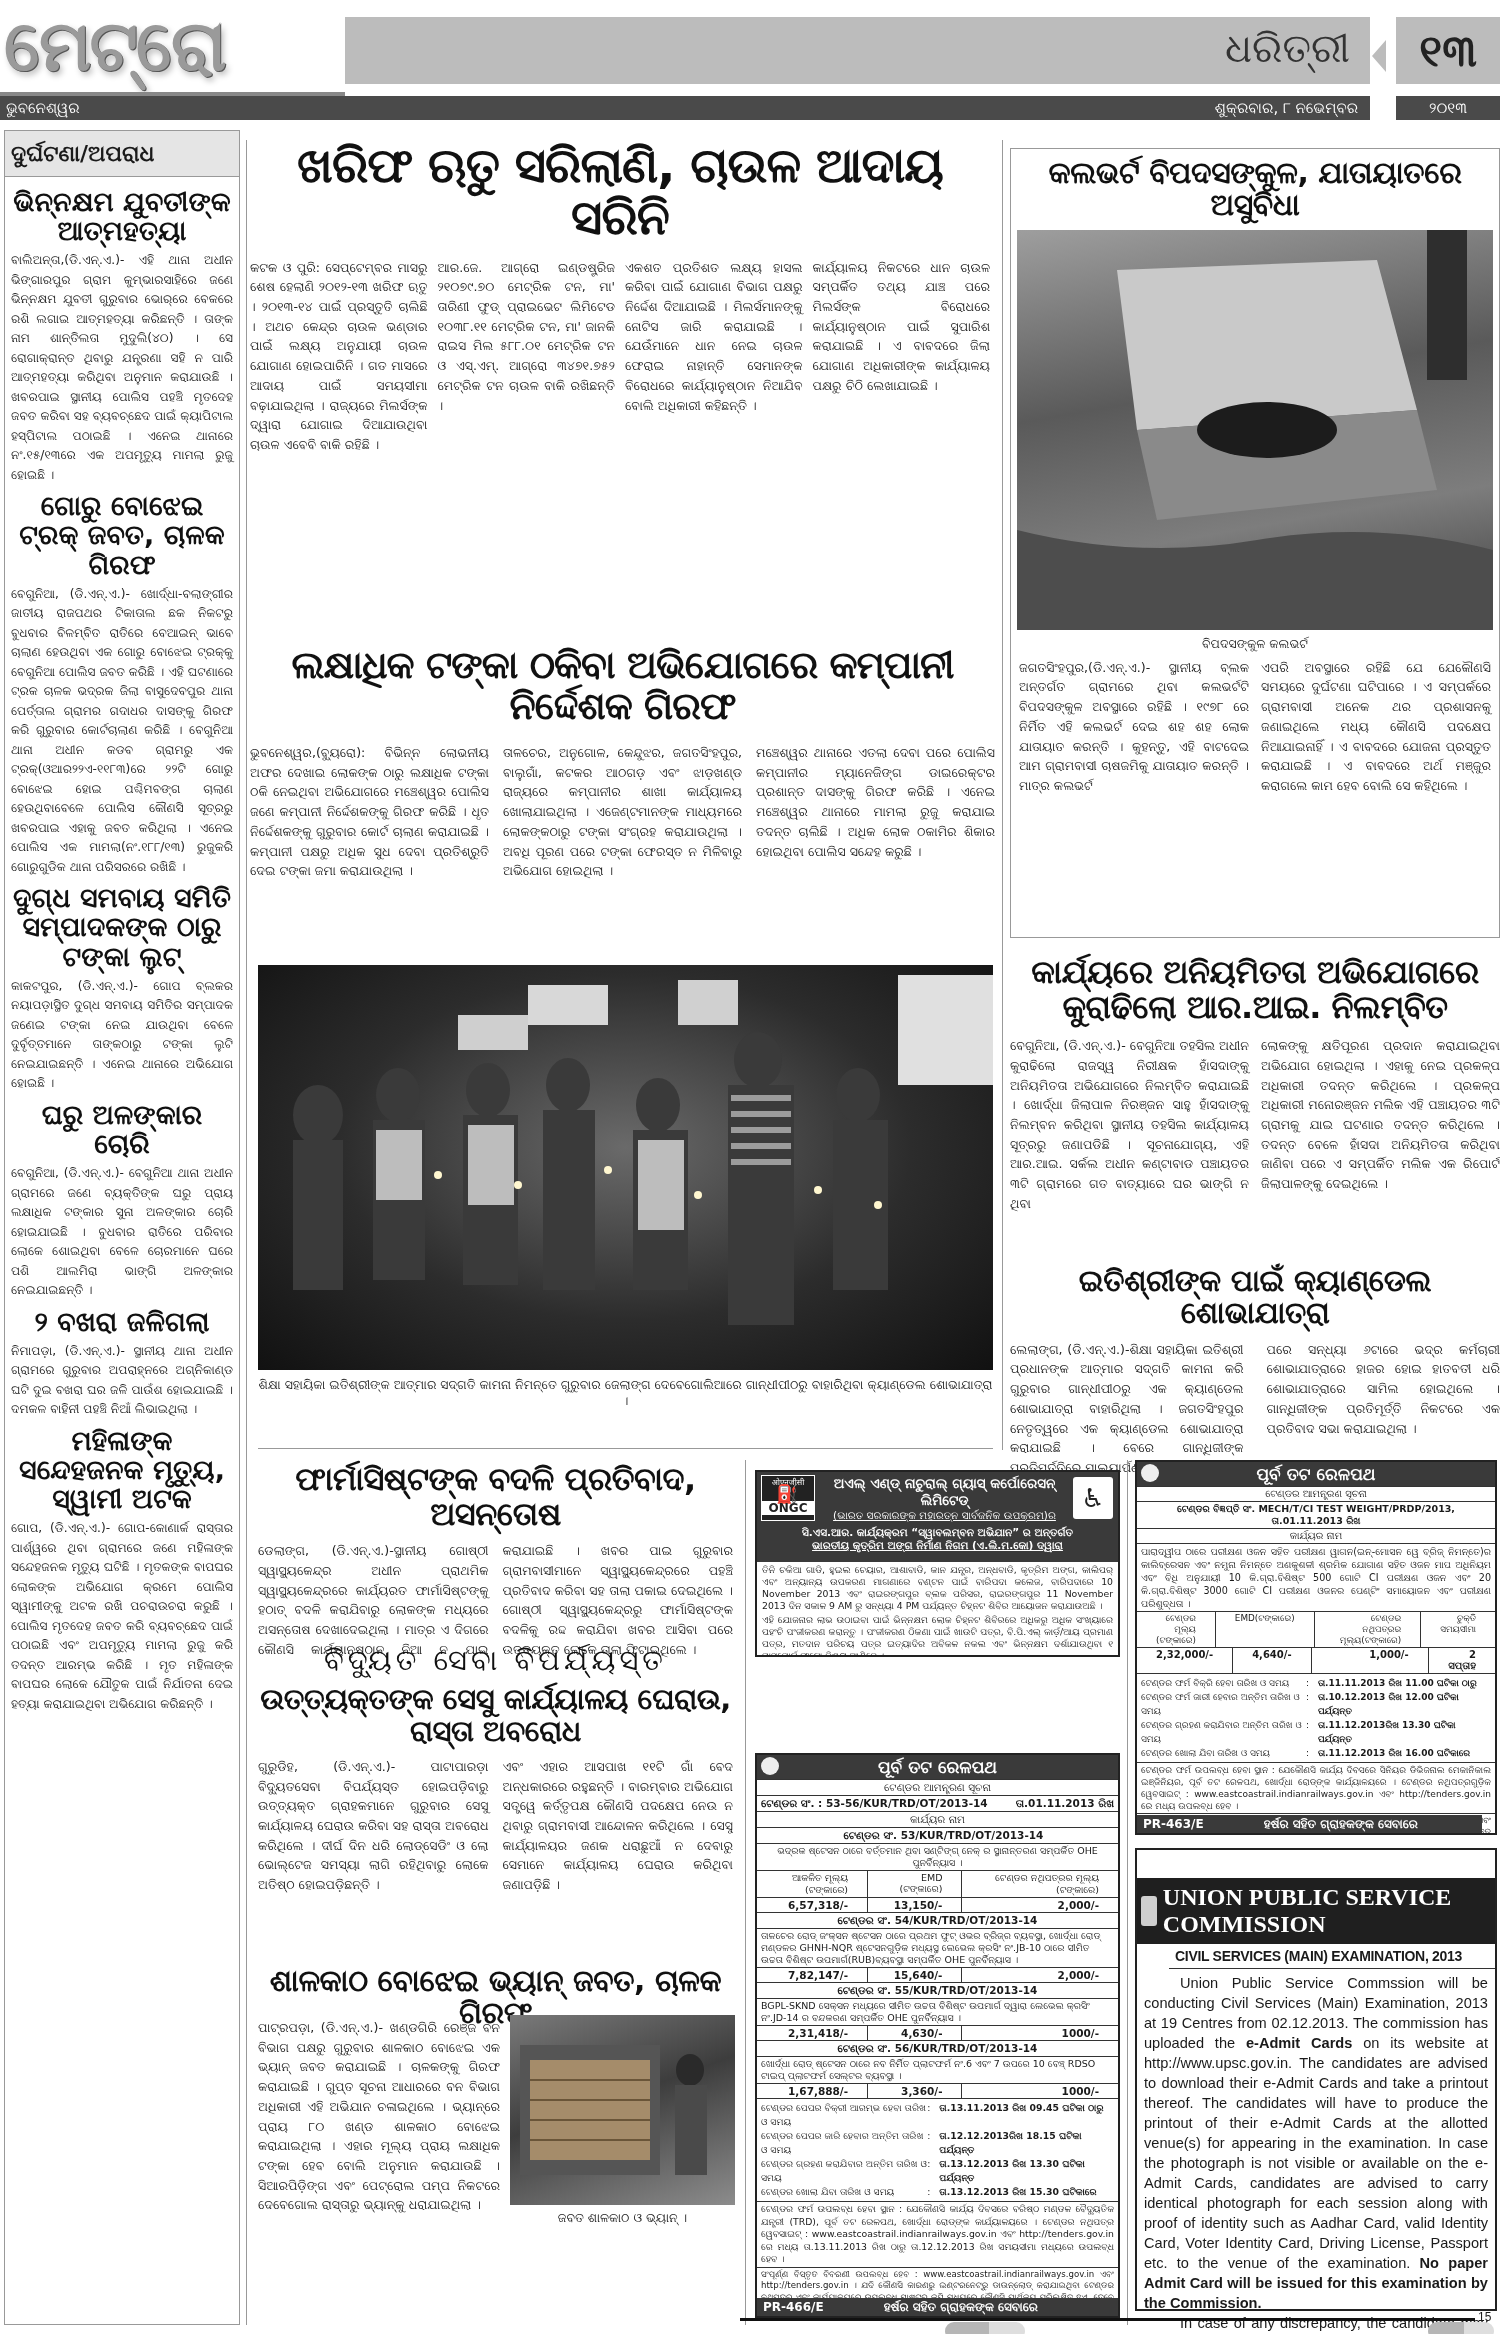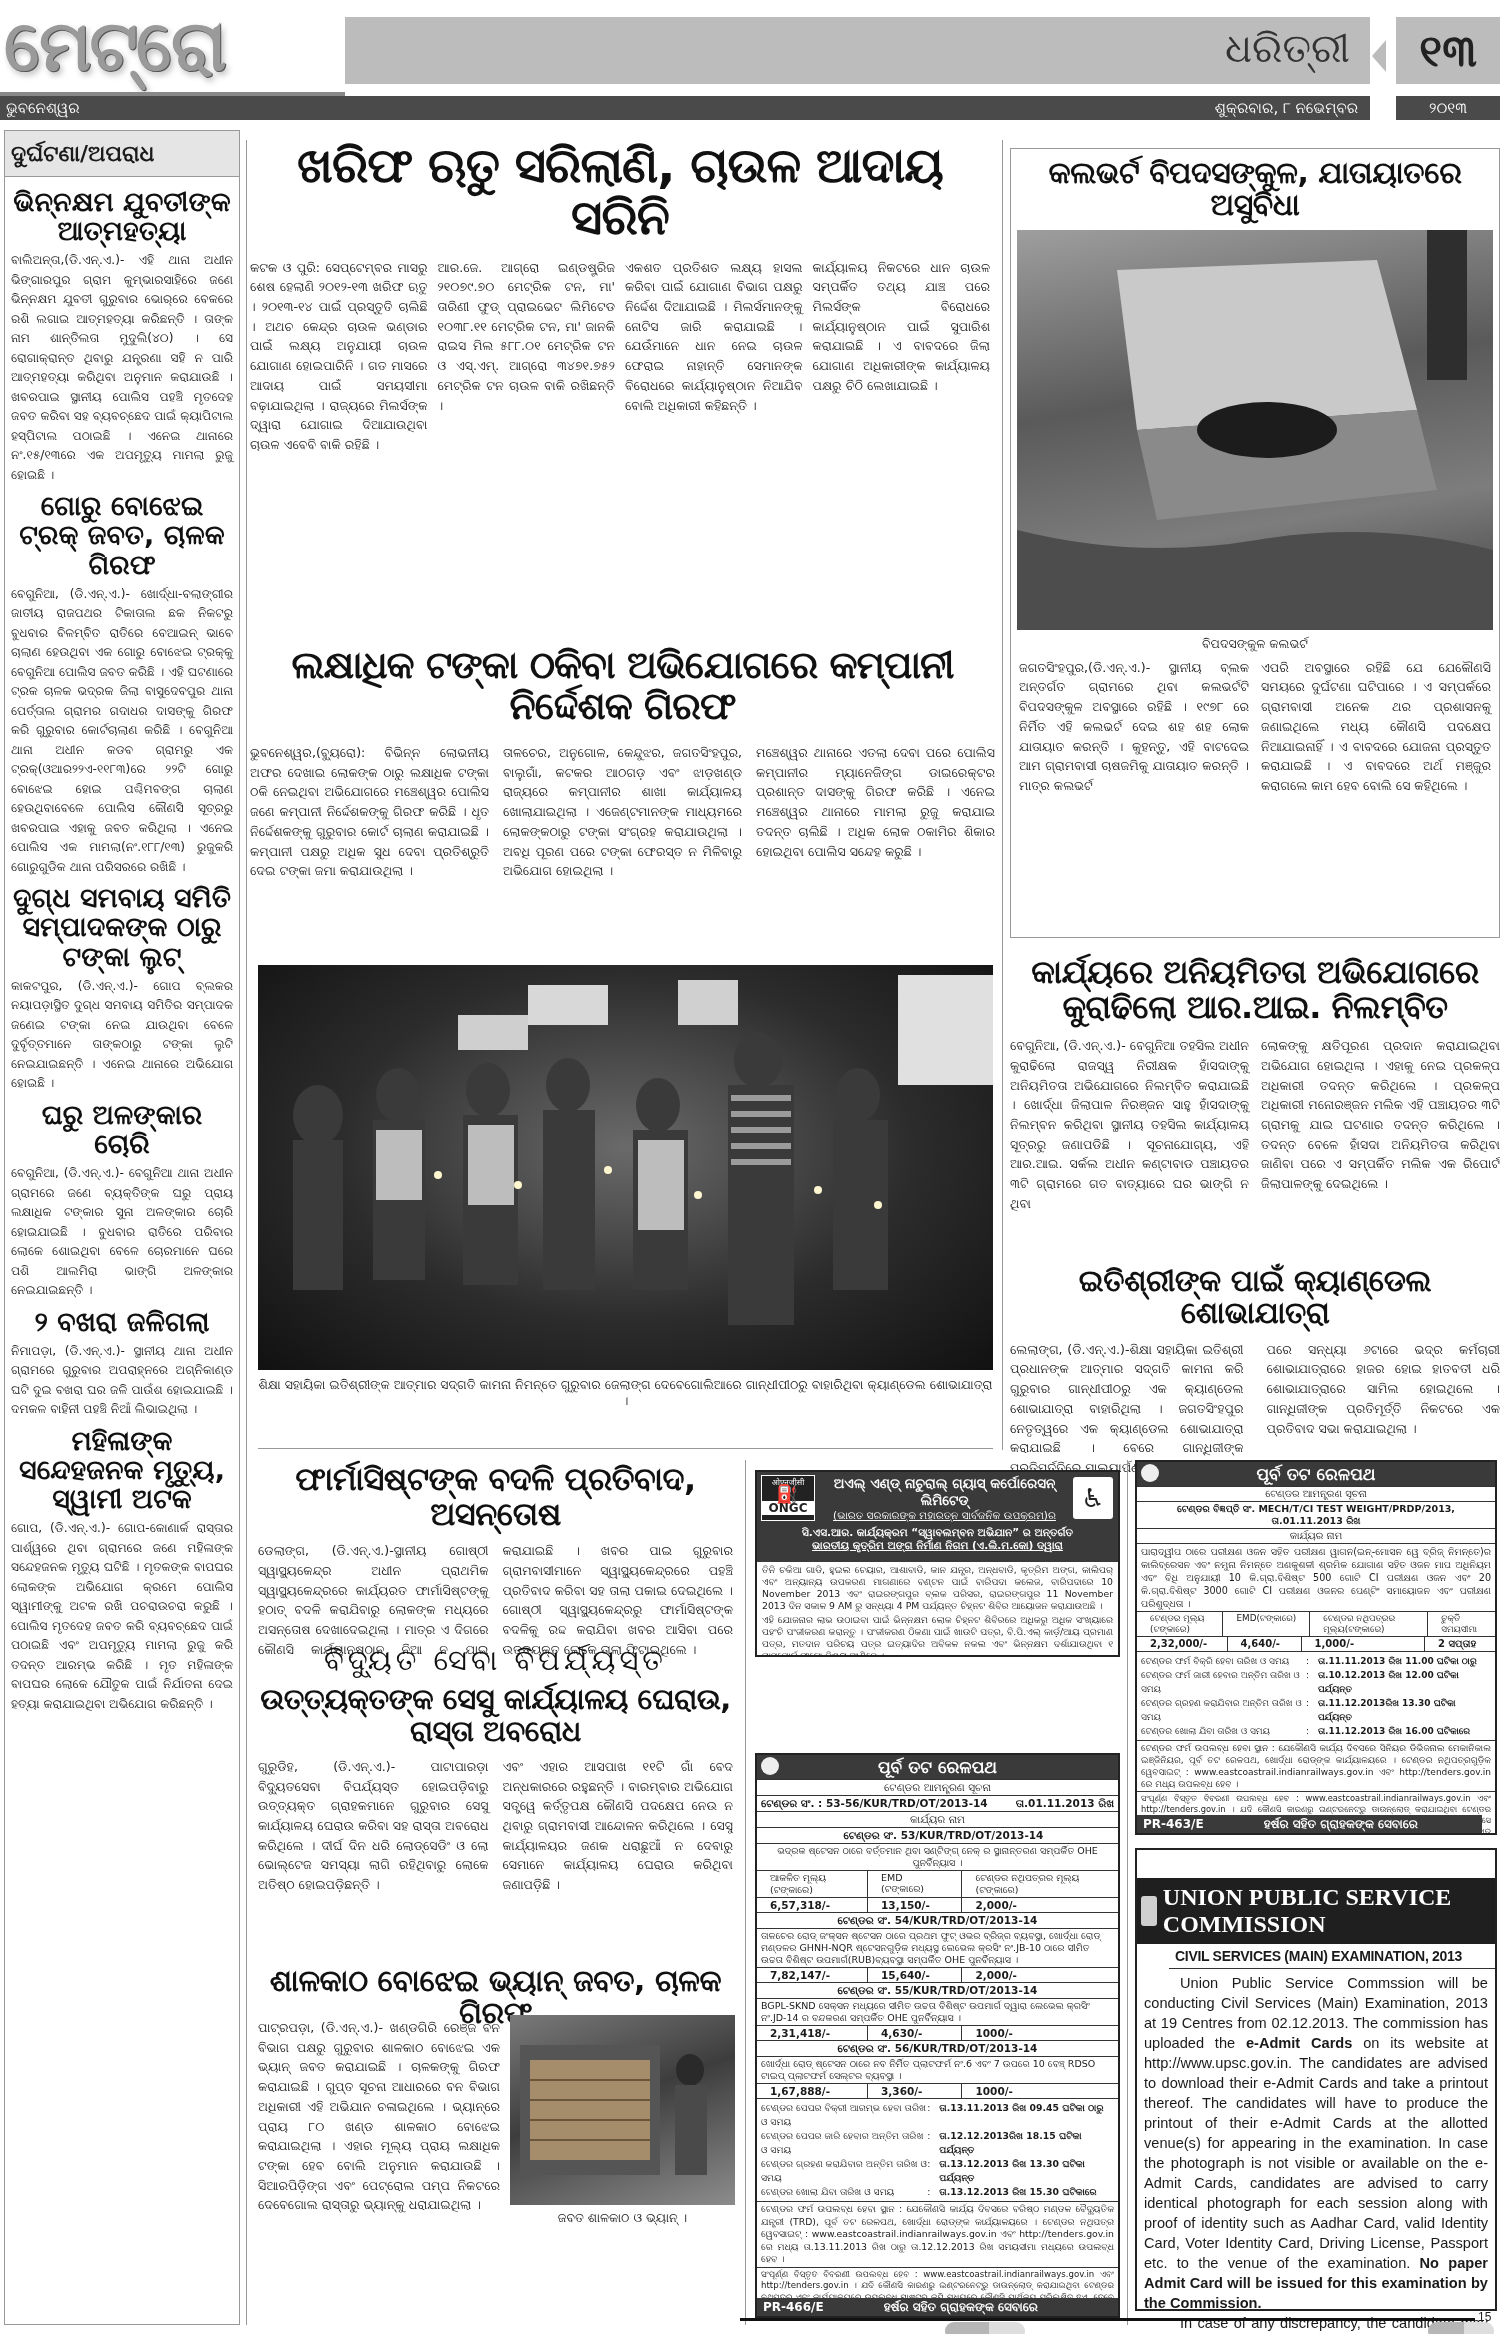--- a/index.html
+++ b/index.html
@@ -39,21 +39,21 @@
   
   .photo { position: absolute; overflow: hidden; }
   .photo-caption { position: absolute; font-size: 12.5px; text-align: center; color: #222; }
 
   
   .ad-box { position: absolute; border: 2px solid #222; background: #fff; }
   .ad-head-dark { background: #3a3a3a; color: #fff; font-weight: bold; text-align: center; }
   .ad-small { font-size: 10.5px; line-height: 14px; }
   .ad-row { border-top: 1px solid #333; padding: 1px 4px; text-align: center; }
   .ad-grid { display: grid; border-top: 1px solid #333; }
-  .ad-grid > div { border-right: 1px solid #333; padding: 1px 13px; text-align: left; }
+  .ad-grid > div { border-right: 1px solid #333; padding: 1px 19px; text-align: right; }
   .ad-grid > div:last-child { border-right: none; }
   .ad-foot { background: #3a3a3a; color: #fff; font-size: 12px; font-weight: bold; padding: 2px 6px; display: flex; gap: 60px; }
   .dates-table { display: grid; grid-template-columns: 1fr 12px 1.05fr; font-size: 10.5px; line-height: 14px; padding: 2px 4px; border-top: 1px solid #333; }
   .dates-table b { font-weight: bold; }
 
   .upsc { position: absolute; left: 1135px; top: 1848px; width: 362px; height: 463px; border: 2px solid #222; }
   .upsc-head { background: #1f1f1f; color: #fff; font-family: "Liberation Serif", serif; font-weight: bold; font-size: 24px; padding: 6px 4px; display: flex; align-items: center; gap: 6px; margin-top: 28px; }
   .upsc-title { font-family: "Liberation Sans", sans-serif; font-weight: bold; font-size: 14px; padding: 4px 6px; border-bottom: 1px solid #333; letter-spacing: -0.3px; margin-left: 32px; }
   .upsc-body { font-family: "Liberation Sans", sans-serif; font-size: 14.6px; line-height: 20px; padding: 4px 7px; text-align: justify; }
 

